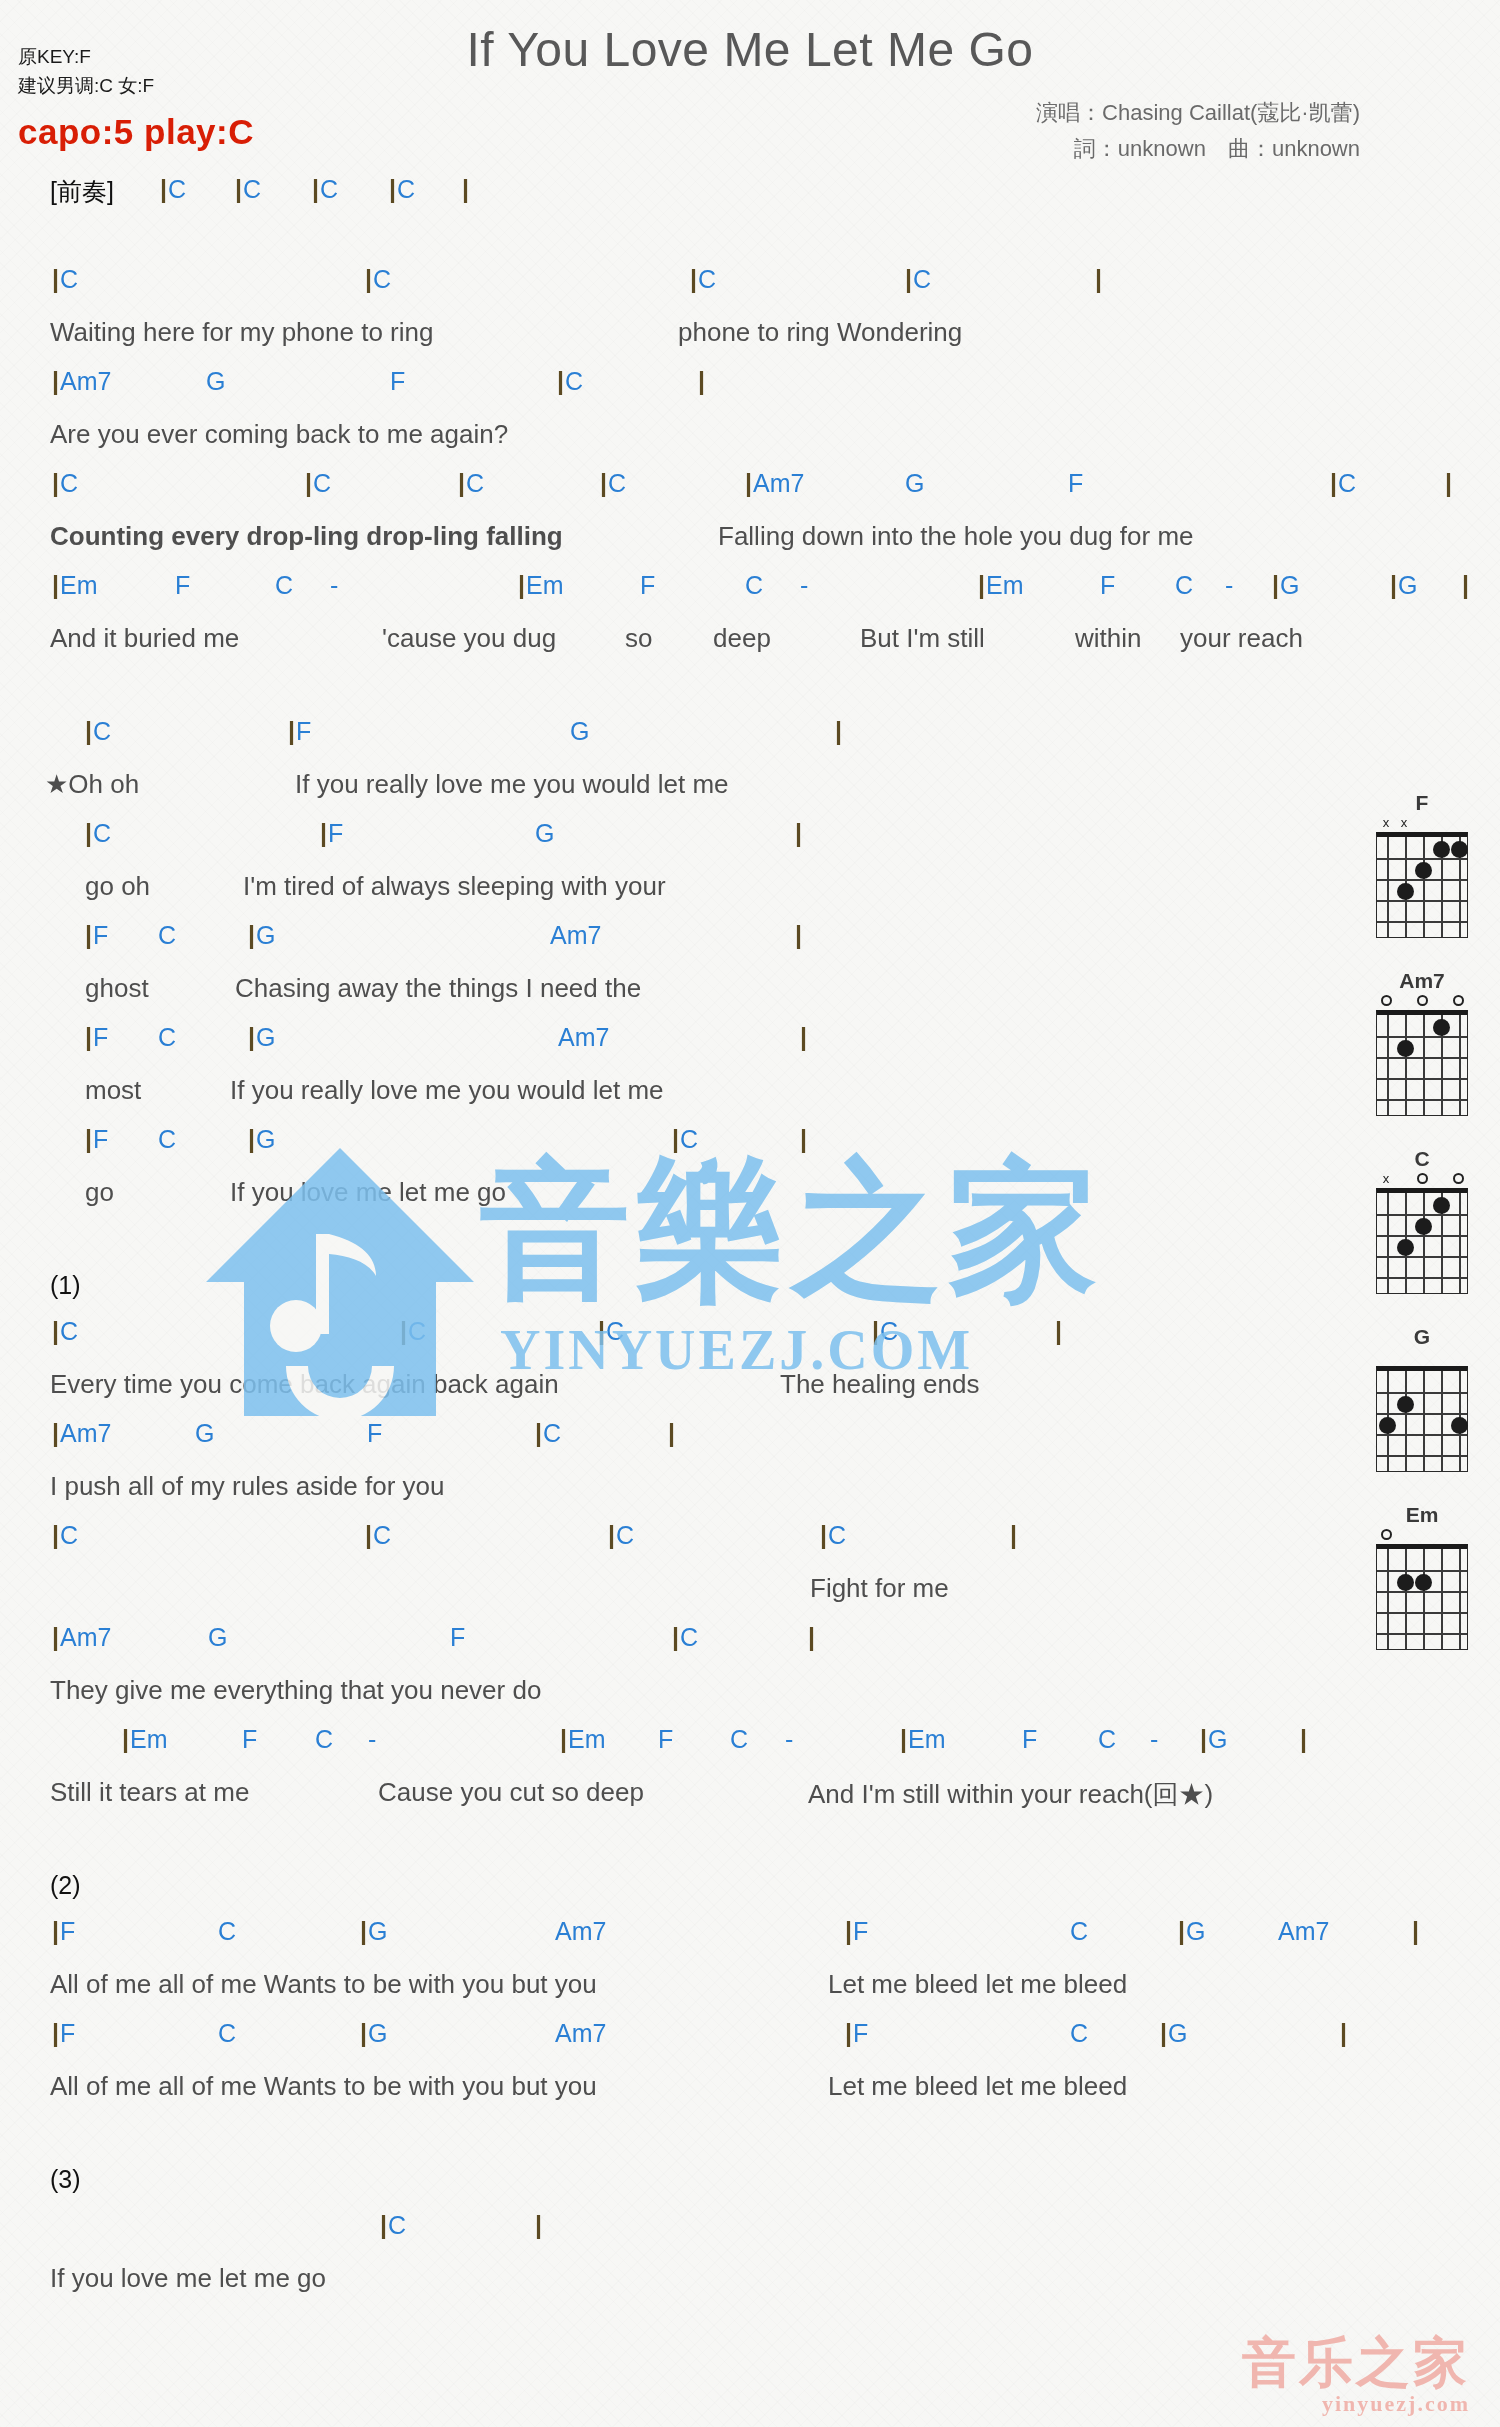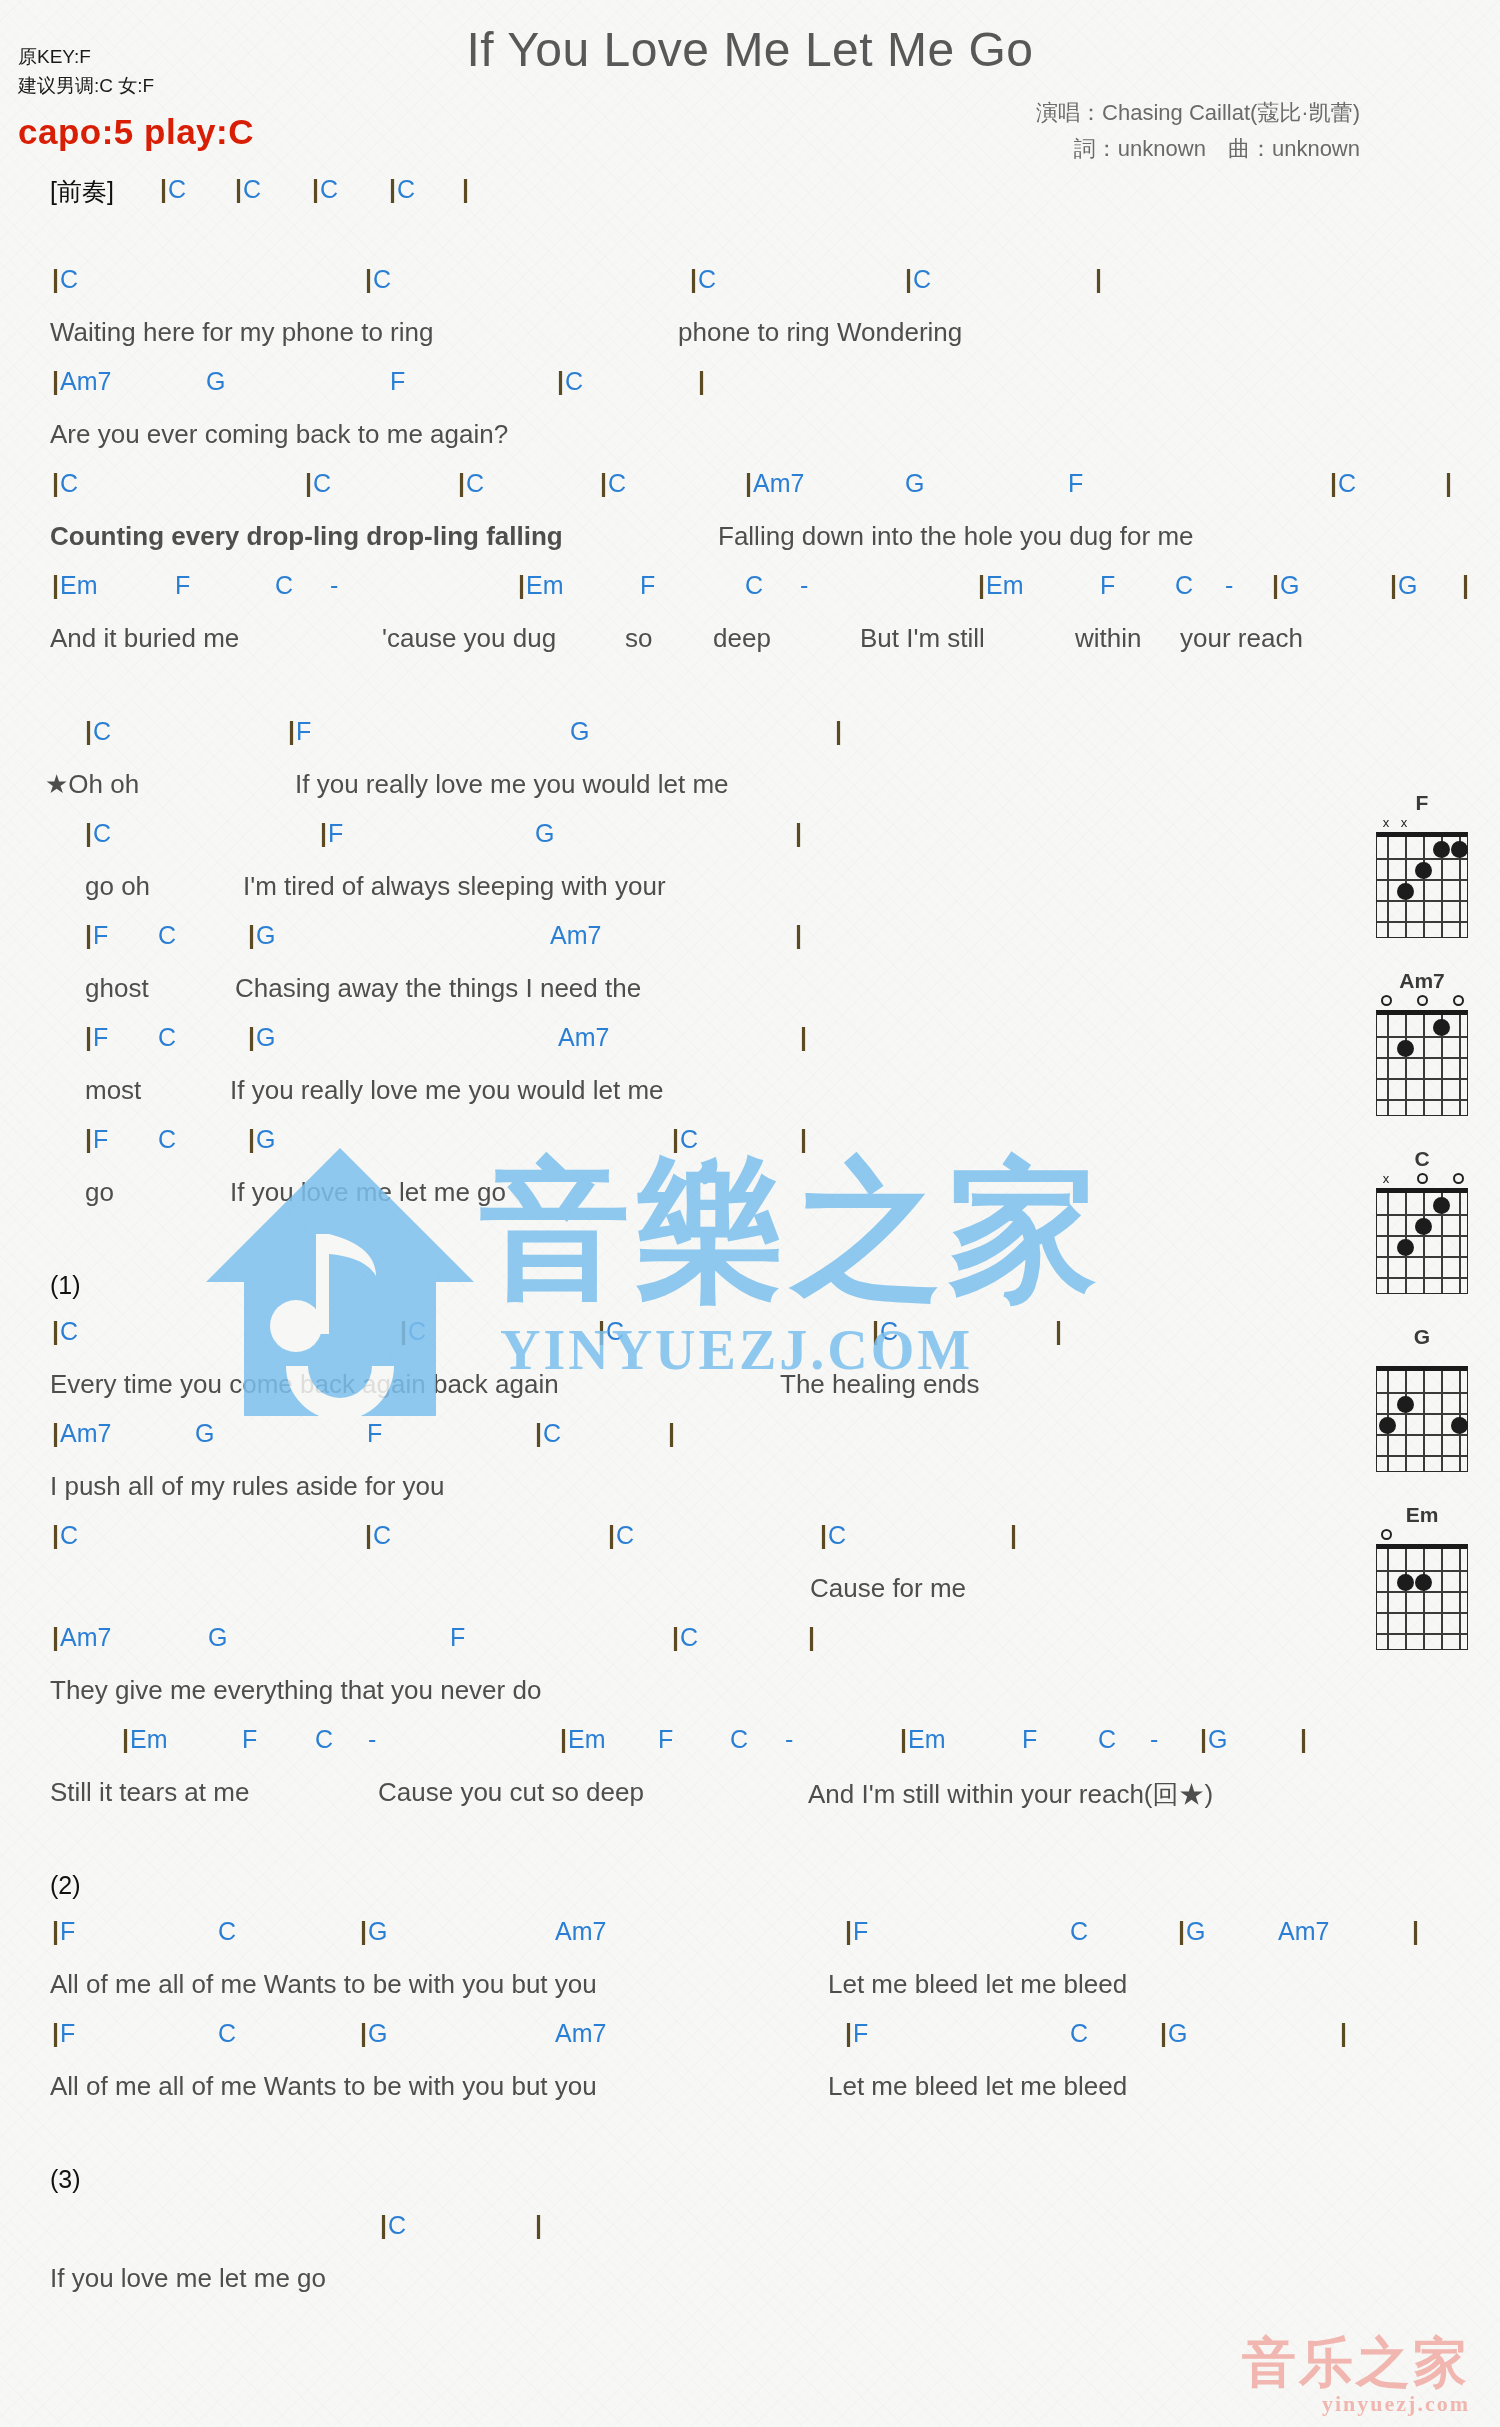--- a/index.html
+++ b/index.html
@@ -306,21 +306,21 @@
         <div class="row lyricrow"><span class="tok " style="left: 85px;">go</span><span class="tok " style="left: 230px;">If you love me let me go</span></div>
         <div class="spacer"></div>
       </div>
       <div class="line-block">
         <div class="row labelrow"><span class="tok sectlabel" style="left: 50px;">(1)</span></div>
         <div class="row chordrow"><span class="tok bar" style="left: 52px;">|</span><span class="tok chord" style="left: 60px;">C</span><span class="tok bar" style="left: 400px;">|</span><span class="tok chord" style="left: 408px;">C</span><span class="tok bar" style="left: 598px;">|</span><span class="tok chord" style="left: 606px;">C</span><span class="tok bar" style="left: 872px;">|</span><span class="tok chord" style="left: 880px;">C</span><span class="tok bar" style="left: 1055px;">|</span></div>
         <div class="row lyricrow"><span class="tok " style="left: 50px;">Every time you come back again back again</span><span class="tok " style="left: 780px;">The healing ends</span></div>
         <div class="row chordrow"><span class="tok bar" style="left: 52px;">|</span><span class="tok chord" style="left: 60px;">Am7</span><span class="tok chord" style="left: 195px;">G</span><span class="tok chord" style="left: 367px;">F</span><span class="tok bar" style="left: 535px;">|</span><span class="tok chord" style="left: 543px;">C</span><span class="tok bar" style="left: 668px;">|</span></div>
         <div class="row lyricrow"><span class="tok " style="left: 50px;">I push all of my rules aside for you</span></div>
         <div class="row chordrow"><span class="tok bar" style="left: 52px;">|</span><span class="tok chord" style="left: 60px;">C</span><span class="tok bar" style="left: 365px;">|</span><span class="tok chord" style="left: 373px;">C</span><span class="tok bar" style="left: 608px;">|</span><span class="tok chord" style="left: 616px;">C</span><span class="tok bar" style="left: 820px;">|</span><span class="tok chord" style="left: 828px;">C</span><span class="tok bar" style="left: 1010px;">|</span></div>
-        <div class="row lyricrow"><span class="tok " style="left: 810px;">Cause for me</span></div>
+        <div class="row lyricrow"><span class="tok " style="left: 810px;">Fight for me</span></div>
         <div class="row chordrow"><span class="tok bar" style="left: 52px;">|</span><span class="tok chord" style="left: 60px;">Am7</span><span class="tok chord" style="left: 208px;">G</span><span class="tok chord" style="left: 450px;">F</span><span class="tok bar" style="left: 672px;">|</span><span class="tok chord" style="left: 680px;">C</span><span class="tok bar" style="left: 808px;">|</span></div>
         <div class="row lyricrow"><span class="tok " style="left: 50px;">They give me everything that you never do</span></div>
         <div class="row chordrow"><span class="tok bar" style="left: 122px;">|</span><span class="tok chord" style="left: 130px;">Em</span><span class="tok chord" style="left: 242px;">F</span><span class="tok chord" style="left: 315px;">C</span><span class="tok dash" style="left: 368px;">-</span><span class="tok bar" style="left: 560px;">|</span><span class="tok chord" style="left: 568px;">Em</span><span class="tok chord" style="left: 658px;">F</span><span class="tok chord" style="left: 730px;">C</span><span class="tok dash" style="left: 785px;">-</span><span class="tok bar" style="left: 900px;">|</span><span class="tok chord" style="left: 908px;">Em</span><span class="tok chord" style="left: 1022px;">F</span><span class="tok chord" style="left: 1098px;">C</span><span class="tok dash" style="left: 1150px;">-</span><span class="tok bar" style="left: 1200px;">|</span><span class="tok chord" style="left: 1208px;">G</span><span class="tok bar" style="left: 1300px;">|</span></div>
         <div class="row lyricrow"><span class="tok " style="left: 50px;">Still it tears at me</span><span class="tok " style="left: 378px;">Cause you cut so deep</span><span class="tok " style="left: 808px;">And I'm still within your reach(回★)</span></div>
         <div class="spacer"></div>
       </div>
       <div class="line-block">
         <div class="row labelrow"><span class="tok sectlabel" style="left: 50px;">(2)</span></div>
         <div class="row chordrow"><span class="tok bar" style="left: 52px;">|</span><span class="tok chord" style="left: 60px;">F</span><span class="tok chord" style="left: 218px;">C</span><span class="tok bar" style="left: 360px;">|</span><span class="tok chord" style="left: 368px;">G</span><span class="tok chord" style="left: 555px;">Am7</span><span class="tok bar" style="left: 845px;">|</span><span class="tok chord" style="left: 853px;">F</span><span class="tok chord" style="left: 1070px;">C</span><span class="tok bar" style="left: 1178px;">|</span><span class="tok chord" style="left: 1186px;">G</span><span class="tok chord" style="left: 1278px;">Am7</span><span class="tok bar" style="left: 1412px;">|</span></div>
         <div class="row lyricrow"><span class="tok " style="left: 50px;">All of me all of me Wants to be with you but you</span><span class="tok " style="left: 828px;">Let me bleed let me bleed</span></div>

